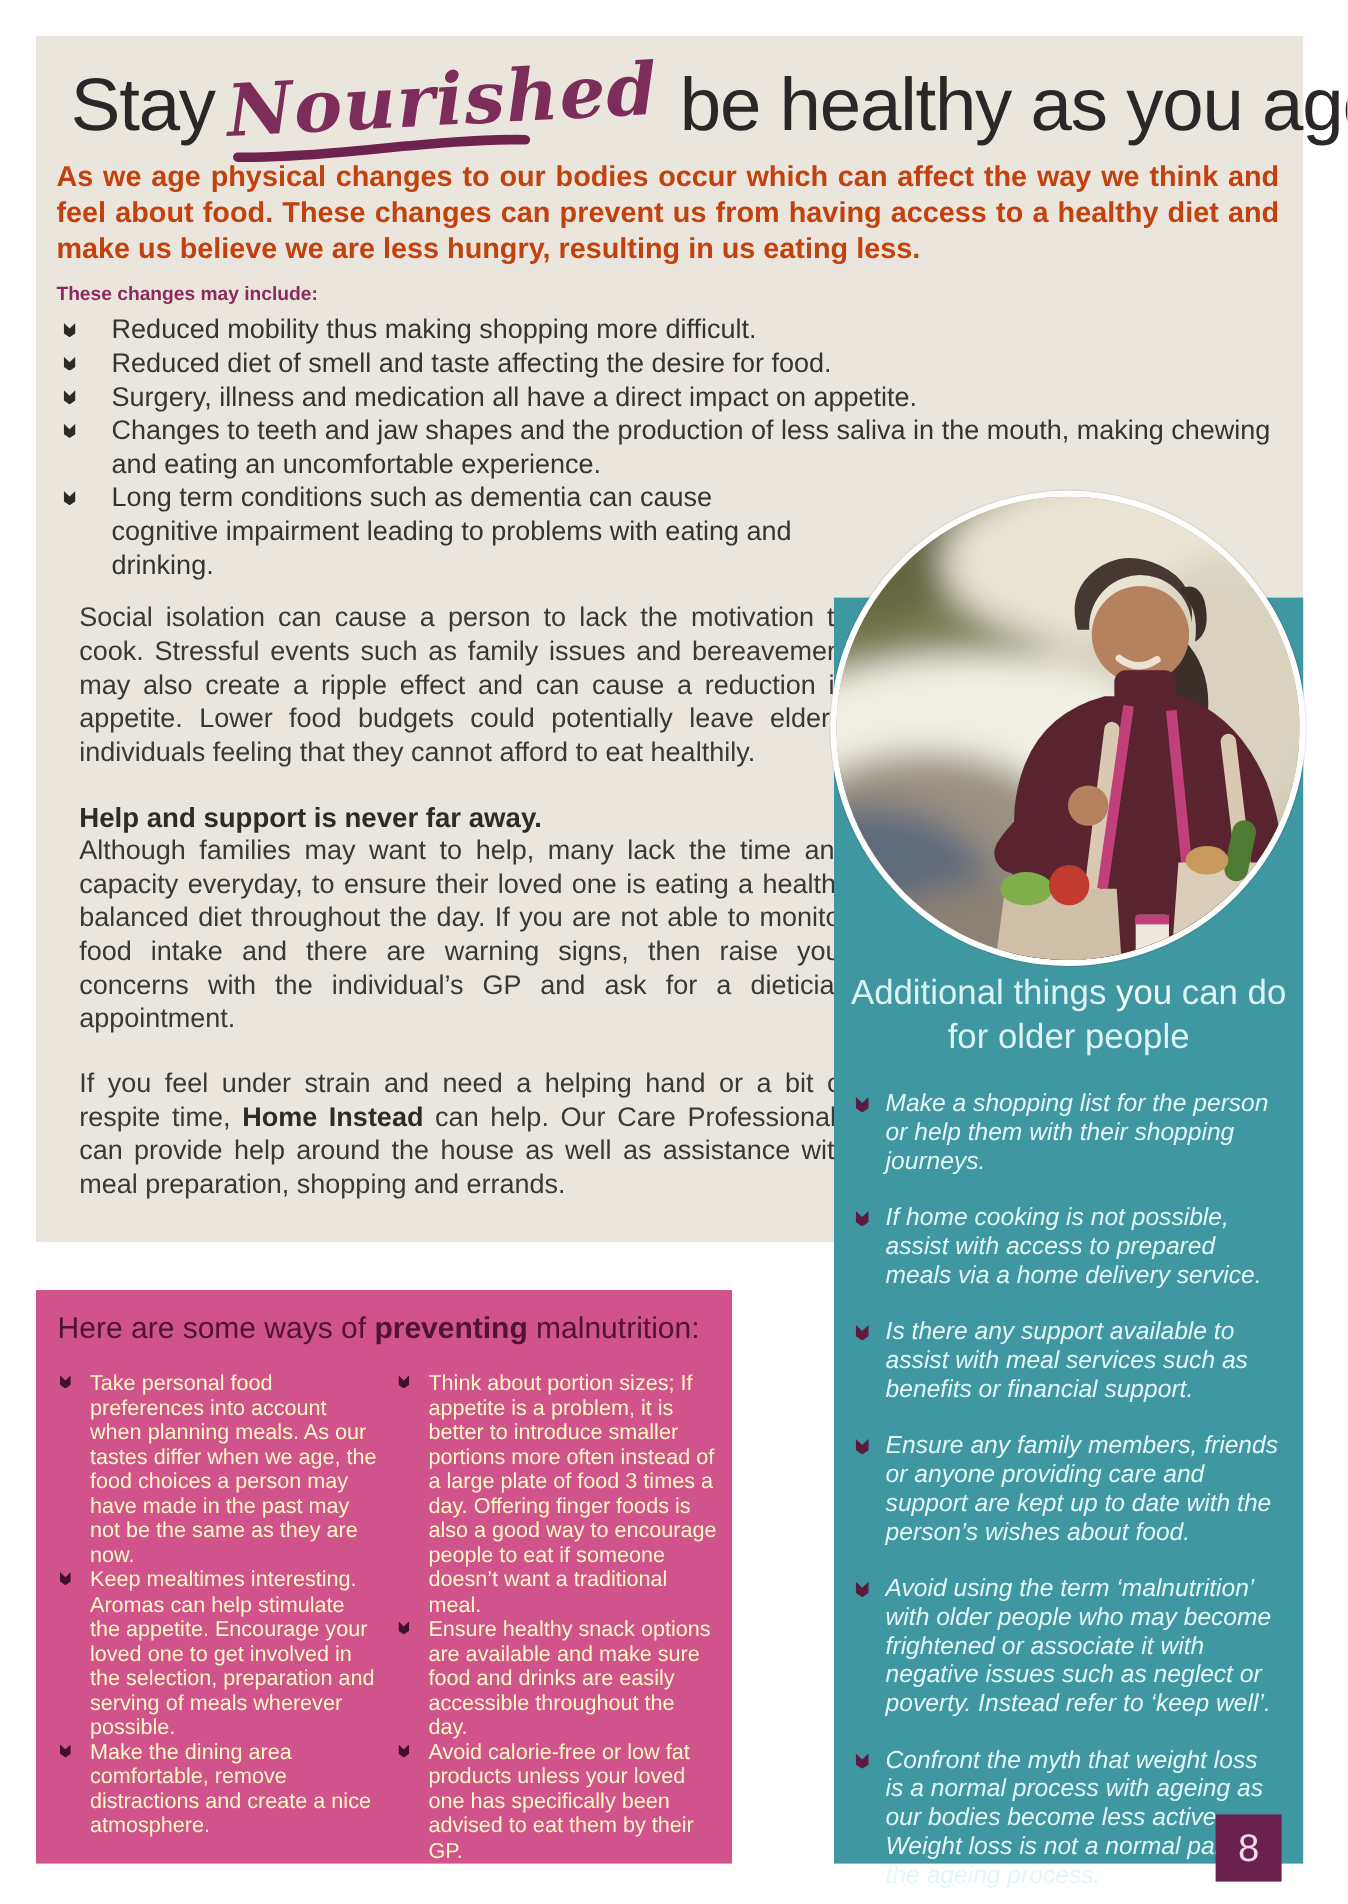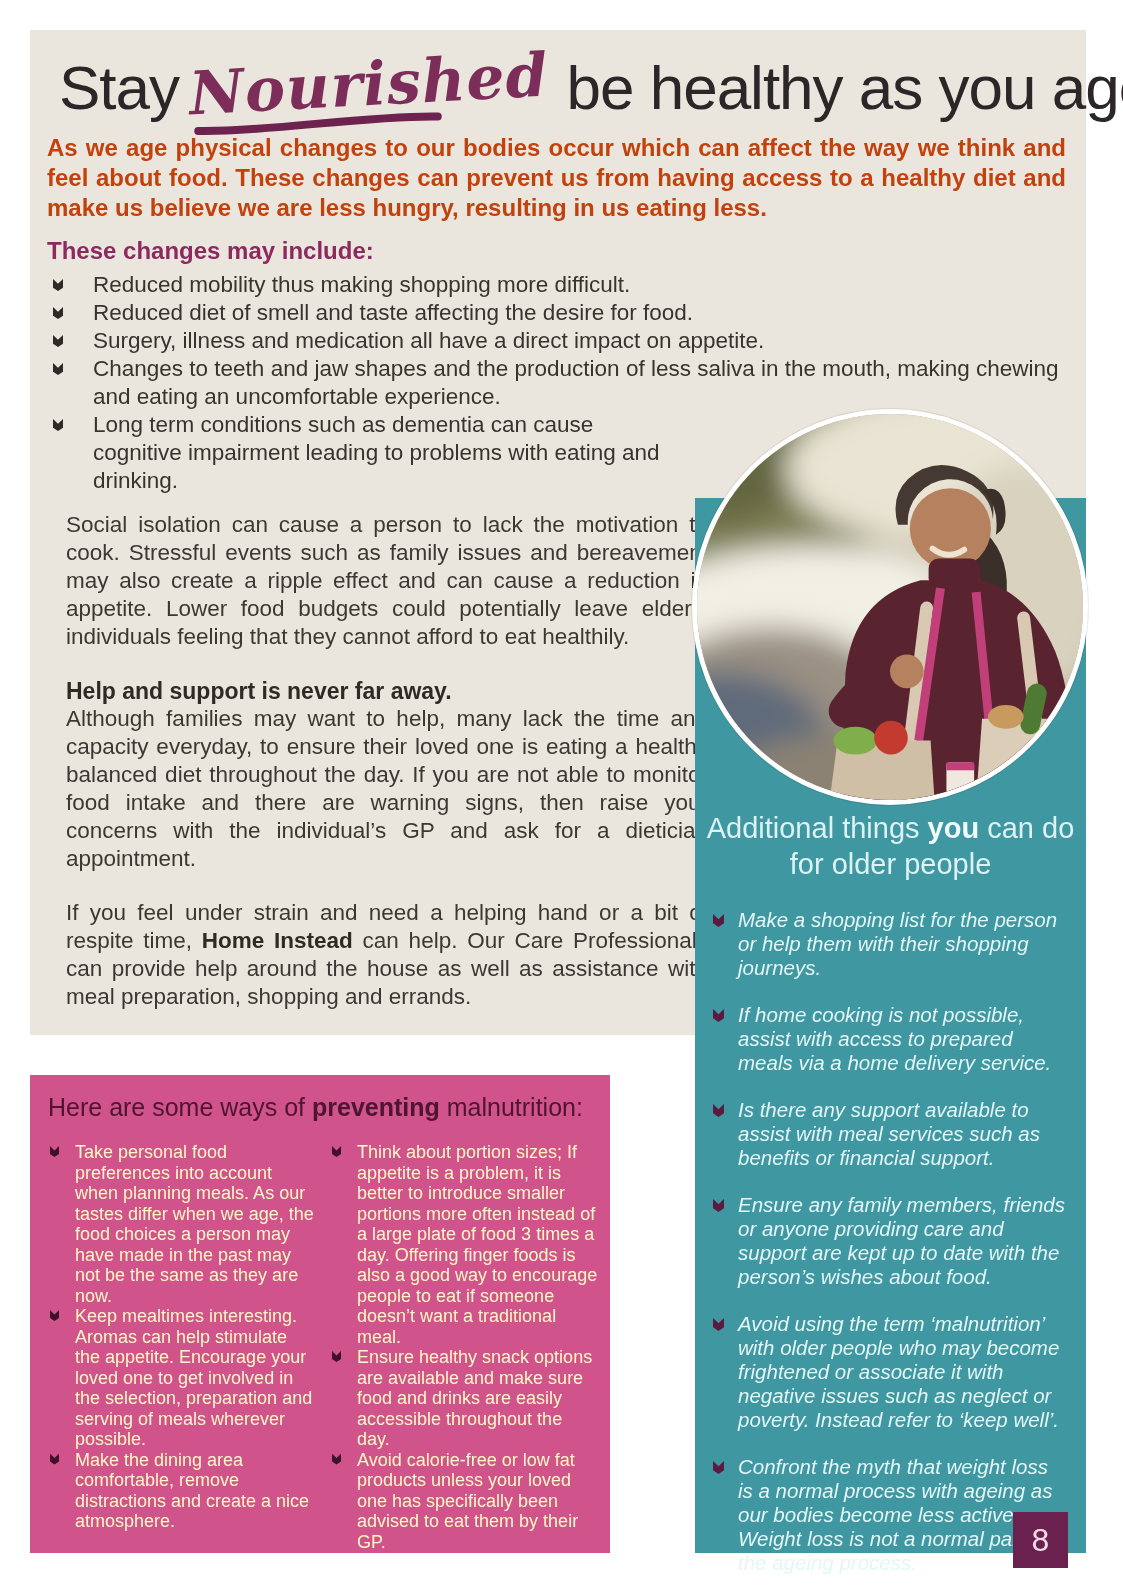--- a/index.html
+++ b/index.html
@@ -13,21 +13,21 @@
   .title-row{white-space:nowrap;margin:2px 0 10px 12px;color:#2b2627;}
   .title-plain{font-size:62px;font-weight:400;letter-spacing:-1px;color:#2b2627;}
   .script-wrap{position:relative;display:inline-block;transform:rotate(-3deg);margin:0 18px 0 10px;top:-4px;}
   .script-text{font-family:"DejaVu Serif", serif;font-style:italic;font-weight:700;font-size:60px;color:#7d2d5a;letter-spacing:1px;}
   .swoosh{position:absolute;left:2px;bottom:-10px;}
 
   
   .intro{font-size:24px;font-weight:700;color:#c2410c;line-height:30px;text-align:justify;margin:0 4px 14px 0;}
 
   
-  .changes-heading{font-size:24px;font-weight:700;color:#8c2a60;margin:0 0 6px 0;}
+  .changes-heading{font-size:16px;font-weight:700;color:#8c2a60;margin:0 0 6px 0;}
   ul.plainlist{list-style:none;margin:0;padding:0;}
   .chg-item{display:flex;align-items:flex-start;font-size:22.5px;color:#37332f;line-height:28px;}
   .chg-item .blt{margin:8px 30px 0 6px;}
   .chg-item:nth-child(5) .txt{max-width:592px;}
 
   .blt{display:inline-block;flex:none;width:10px;height:12px;background:#2e2a28;
        clip-path:polygon(0 0,50% 40%,100% 0,100% 72%,50% 100%,0 72%);}
 
   
   .leftcol{width:642px;margin-top:16px;margin-left:19px;}
@@ -40,21 +40,21 @@
   .pink-heading{font-size:25px;color:#4e1430;margin:0 0 20px 0;font-weight:400;}
   .pink-heading .hb{font-weight:700;}
   .pink-cols{display:flex;gap:14px;}
   .pink-col{width:300px;}
   .pink-item{display:flex;align-items:flex-start;font-size:18px;color:#fef9c3;line-height:20.5px;}
   .pink-item .blt{background:#40112a;margin:4px 16px 0 2px;width:9px;height:11px;}
 
   
   .teal{position:absolute;left:695px;top:498px;width:391px;height:1055px;background:#3f97a1;box-sizing:border-box;}
   .teal-head{margin-top:312px;text-align:center;font-size:29px;line-height:36px;color:#ddf2f4;}
-  .teal-head .hb{font-weight:700;color:#f2fbfc;}
+  .teal-head .hb{font-weight:400;color:#f2fbfc;}
   .teal-list{margin:26px 18px 0 16px;}
   .teal-item{display:flex;align-items:flex-start;font-size:20.5px;font-style:italic;color:#e4f6f7;line-height:24px;margin-bottom:23px;}
   .teal-item .blt{background:#5c1a40;margin:6px 14px 0 2px;width:11px;height:13px;}
 
   
   .photo-circle{position:absolute;left:692px;top:409px;width:386px;height:386px;border-radius:50%;
     border:5px solid #ffffff;overflow:hidden;background:#c9c2ae;box-shadow:0 0 0 1px rgba(0,0,0,.08);}
   .photo-circle svg{display:block;}
 
   

